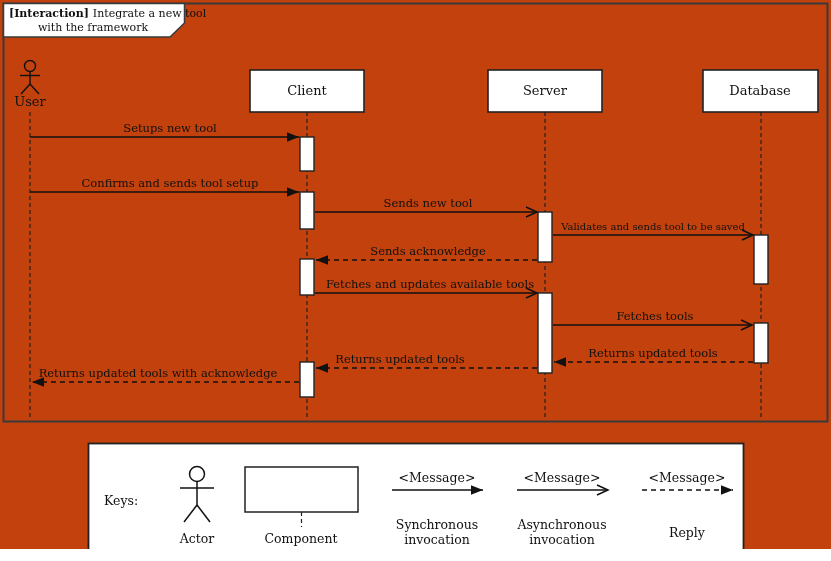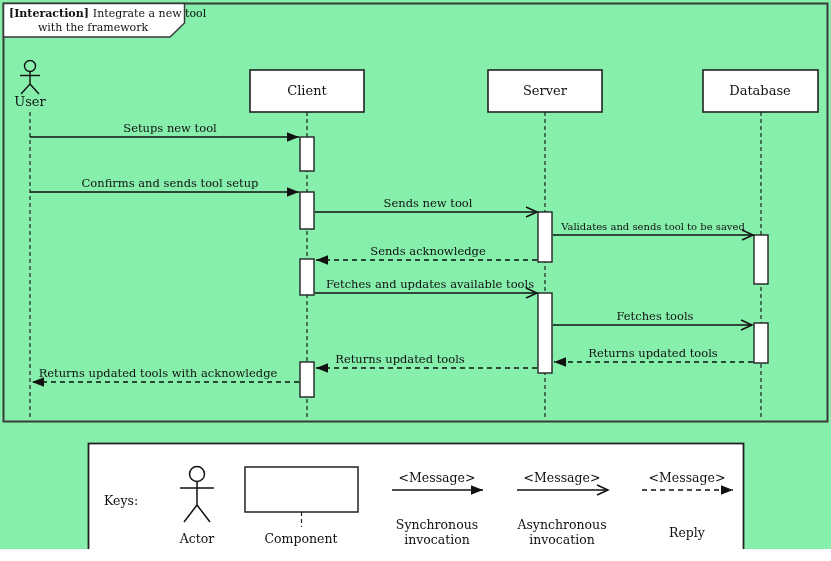--- a/index.html
+++ b/index.html
@@ -1,19 +1,19 @@
 <!DOCTYPE html>
 <html><head>
 <meta charset="utf-8">
 <style>
   html,body{margin:0;padding:0;background:#ffffff;}
   .canvas{
     position:relative;
     width:831px;height:549px;
-    background:#86efac;
+    background:#c2410c;
     font-family:"DejaVu Serif","Liberation Serif",serif;
     color:#111;
   }
   svg{position:absolute;left:0;top:0;}
   text{fill:#111;}
   .msg-label{font-size:11.5px;}
   .msg-label-sm{font-size:10px;}
   .head-label{font-size:13px;}
   .actor-label{font-size:13px;}
   .title-line{font-size:11px;}

